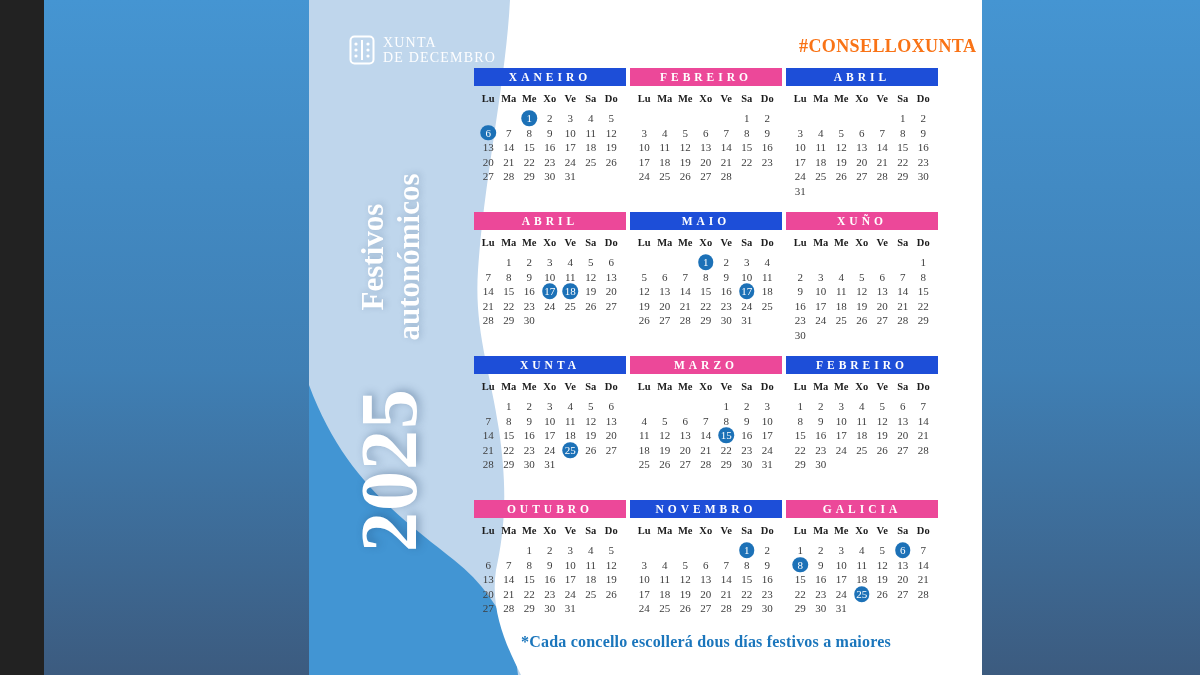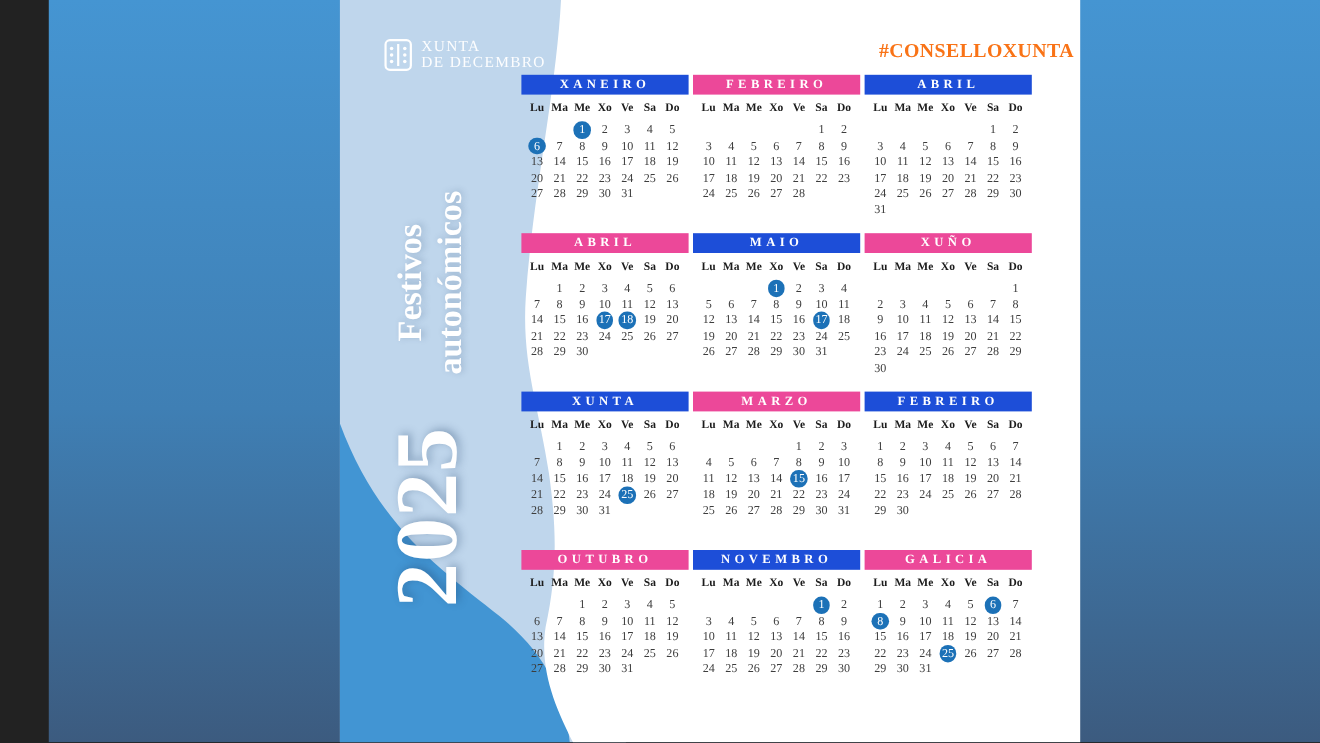--- a/index.html
+++ b/index.html
@@ -664,14 +664,15 @@
           <span class="day">26</span>
           <span class="day">27</span>
           <span class="day">28</span>
           <span class="day">29</span>
           <span class="day">30</span>
           <span class="day">31</span>
         </div>
       </div>
     </div>
 
+  <div class="footer-note">*Cada concello escollerá dous días festivos a maiores</div>
 
 </div>
 
 </body></html>

